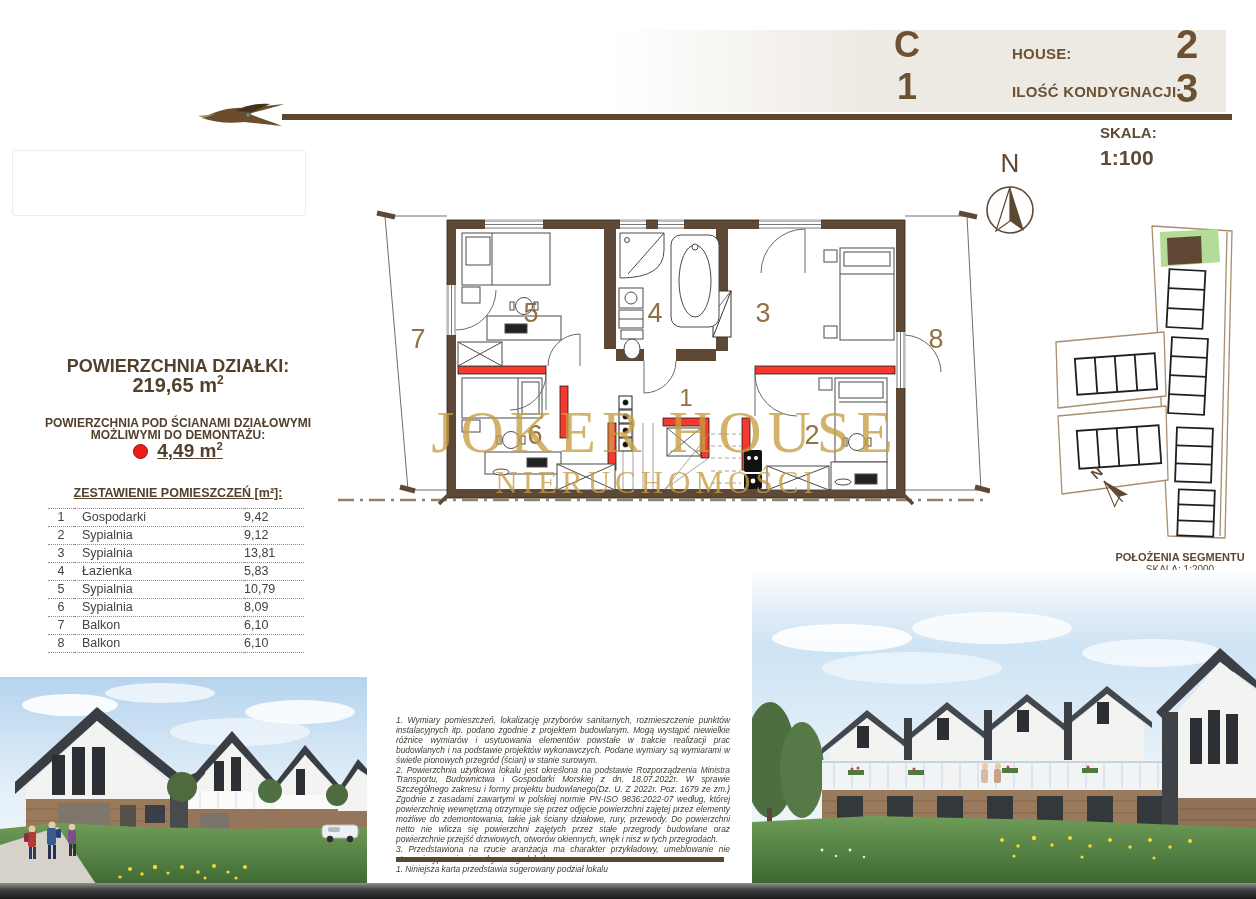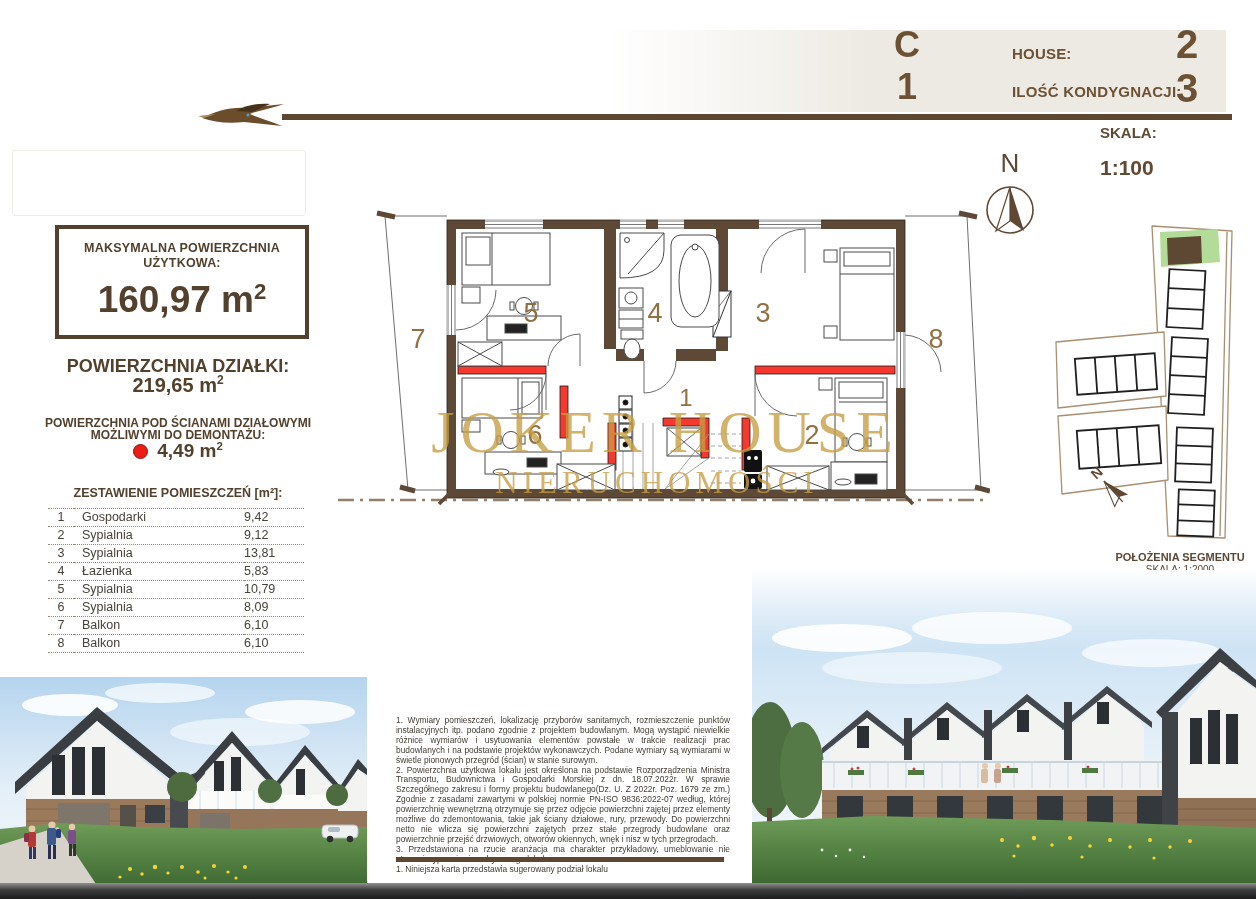--- a/index.html
+++ b/index.html
@@ -13,45 +13,45 @@
   .unit-col{left:885px;top:24px;width:44px;text-align:center;font-size:36px;font-weight:bold;
             line-height:42px;color:#6d5134;}
   .hdr-label{left:1012px;width:170px;font-size:15px;font-weight:bold;color:#6d5134;letter-spacing:.2px;}
   .hdr-label.l1{top:45px;}
   .hdr-label.l2{top:83px;}
   .hdr-values{left:1176px;top:22px;width:44px;text-align:left;font-size:40px;font-weight:bold;
               line-height:44px;color:#6d5134;}
   .divider{left:282px;top:114px;width:950px;height:6px;background:#5d4731;}
   .skala{left:1100px;top:124px;width:130px;color:#5f4a33;}
   .skala .s1{font-size:15px;font-weight:bold;}
-  .skala .s2{font-size:21px;font-weight:bold;margin-top:15px;}
+  .skala .s2{font-size:21px;font-weight:bold;margin-top:5px;}
   .ghost-box{left:12px;top:150px;width:292px;height:64px;border:1px solid #efece8;border-radius:3px;}
 
   
   .maxbox{left:55px;top:225px;width:238px;border:4px solid #53402d;padding:12px 4px 14px 4px;text-align:center;}
   .maxbox .t{font-size:12.5px;font-weight:bold;line-height:15px;letter-spacing:.2px;}
   .maxbox .v{font-size:37px;font-weight:bold;margin-top:8px;}
   .plot-label{left:40px;top:356px;width:276px;text-align:center;font-size:18px;font-weight:bold;}
   .plot-value{left:40px;top:373px;width:276px;text-align:center;font-size:20px;font-weight:bold;}
   .part-note{left:40px;top:418px;width:276px;text-align:center;font-size:12px;font-weight:bold;line-height:11.5px;}
-  .part-row{left:40px;top:440px;width:276px;display:flex;align-items:center;justify-content:center;gap:9px;}
+  .part-row{left:40px;top:440px;width:276px;display:flex;align-items:center;justify-content:center;gap:9px;text-decoration:underline;}
   .part-dot{width:13px;height:13px;border-radius:50%;background:#ee1c16;border:1px solid #8d1410;}
   .part-val{font-size:19px;font-weight:bold;}
   sup{font-size:60%;}
-  .tbl-title{left:40px;top:486px;width:276px;text-align:center;font-size:12.5px;font-weight:bold;}
+  .tbl-title{left:40px;top:486px;width:276px;text-align:center;font-size:12.5px;font-weight:bold;text-decoration:underline;}
   .room-table{left:48px;top:508px;width:256px;border-collapse:collapse;font-size:12.5px;color:#46413b;}
   .room-table td{border-bottom:1px dotted #97876f;padding:1px 0 2px 0;line-height:14px;}
   .room-table tr:first-child td{border-top:1px dotted #97876f;}
   .room-table .c-no{width:26px;text-align:center;}
   .room-table .c-name{padding-left:8px;}
   .room-table .c-area{width:60px;}
 
   
   .notes{left:396px;top:716px;width:334px;color:#403a32;}
-  .notes p{margin:0;font-size:8.4px;line-height:9.9px;text-align:justify;}
+  .notes p{margin:0;font-size:8.4px;line-height:9.9px;text-align:justify;font-style:italic;}
   .notes-rule{left:396px;top:857px;width:328px;height:5px;background:#5d4731;}
 
   
   .map-caption{left:1078px;top:551px;width:204px;text-align:center;color:#5b4734;}
   .map-caption .m1{font-size:11px;font-weight:bold;}
   .map-caption .m2{font-size:10px;margin-top:1px;}
 
   .footer-bar{left:0;top:883px;width:1256px;height:16px;
               background:linear-gradient(to bottom,#909090 0%,#3c3c3c 45%,#1c1c1c 100%);}
 </style>
@@ -89,25 +89,20 @@
 
   <svg class="abs" style="left:975px;top:146px;" width="70" height="100" viewBox="0 0 70 100">
     <text x="35" y="26" text-anchor="middle" font-size="26" fill="#5e4733" font-family="Liberation Sans, sans-serif">N</text>
     <circle cx="35" cy="64" r="23" fill="none" stroke="#5e4733" stroke-width="1.6"></circle>
     <path d="M35,41 L49,85 L35,75 Z" fill="#5e4733"></path>
     <path d="M35,41 L21,85 L35,75 Z" fill="#ffffff" stroke="#5e4733" stroke-width="1.2"></path>
   </svg>
 
   <div class="abs ghost-box"></div>
 
-  <div class="abs maxbox">
-    <div class="t">MAKSYMALNA POWIERZCHNIA</div>
-    <div class="t">UŻYTKOWA:</div>
-    <div class="v"><span>160,97</span>&nbsp;<span>m</span><sup>2</sup></div>
-  </div>
 
   <div class="abs plot-label">POWIERZCHNIA DZIAŁKI:</div>
   <div class="abs plot-value"><span>219,65</span>&nbsp;<span>m</span><sup>2</sup></div>
 
   <div class="abs part-note">
     <div>POWIERZCHNIA POD ŚCIANAMI DZIAŁOWYMI</div>
     <div>MOŻLIWYMI DO DEMONTAŻU:</div>
   </div>
   <div class="abs part-row">
     <span class="part-dot"></span>

